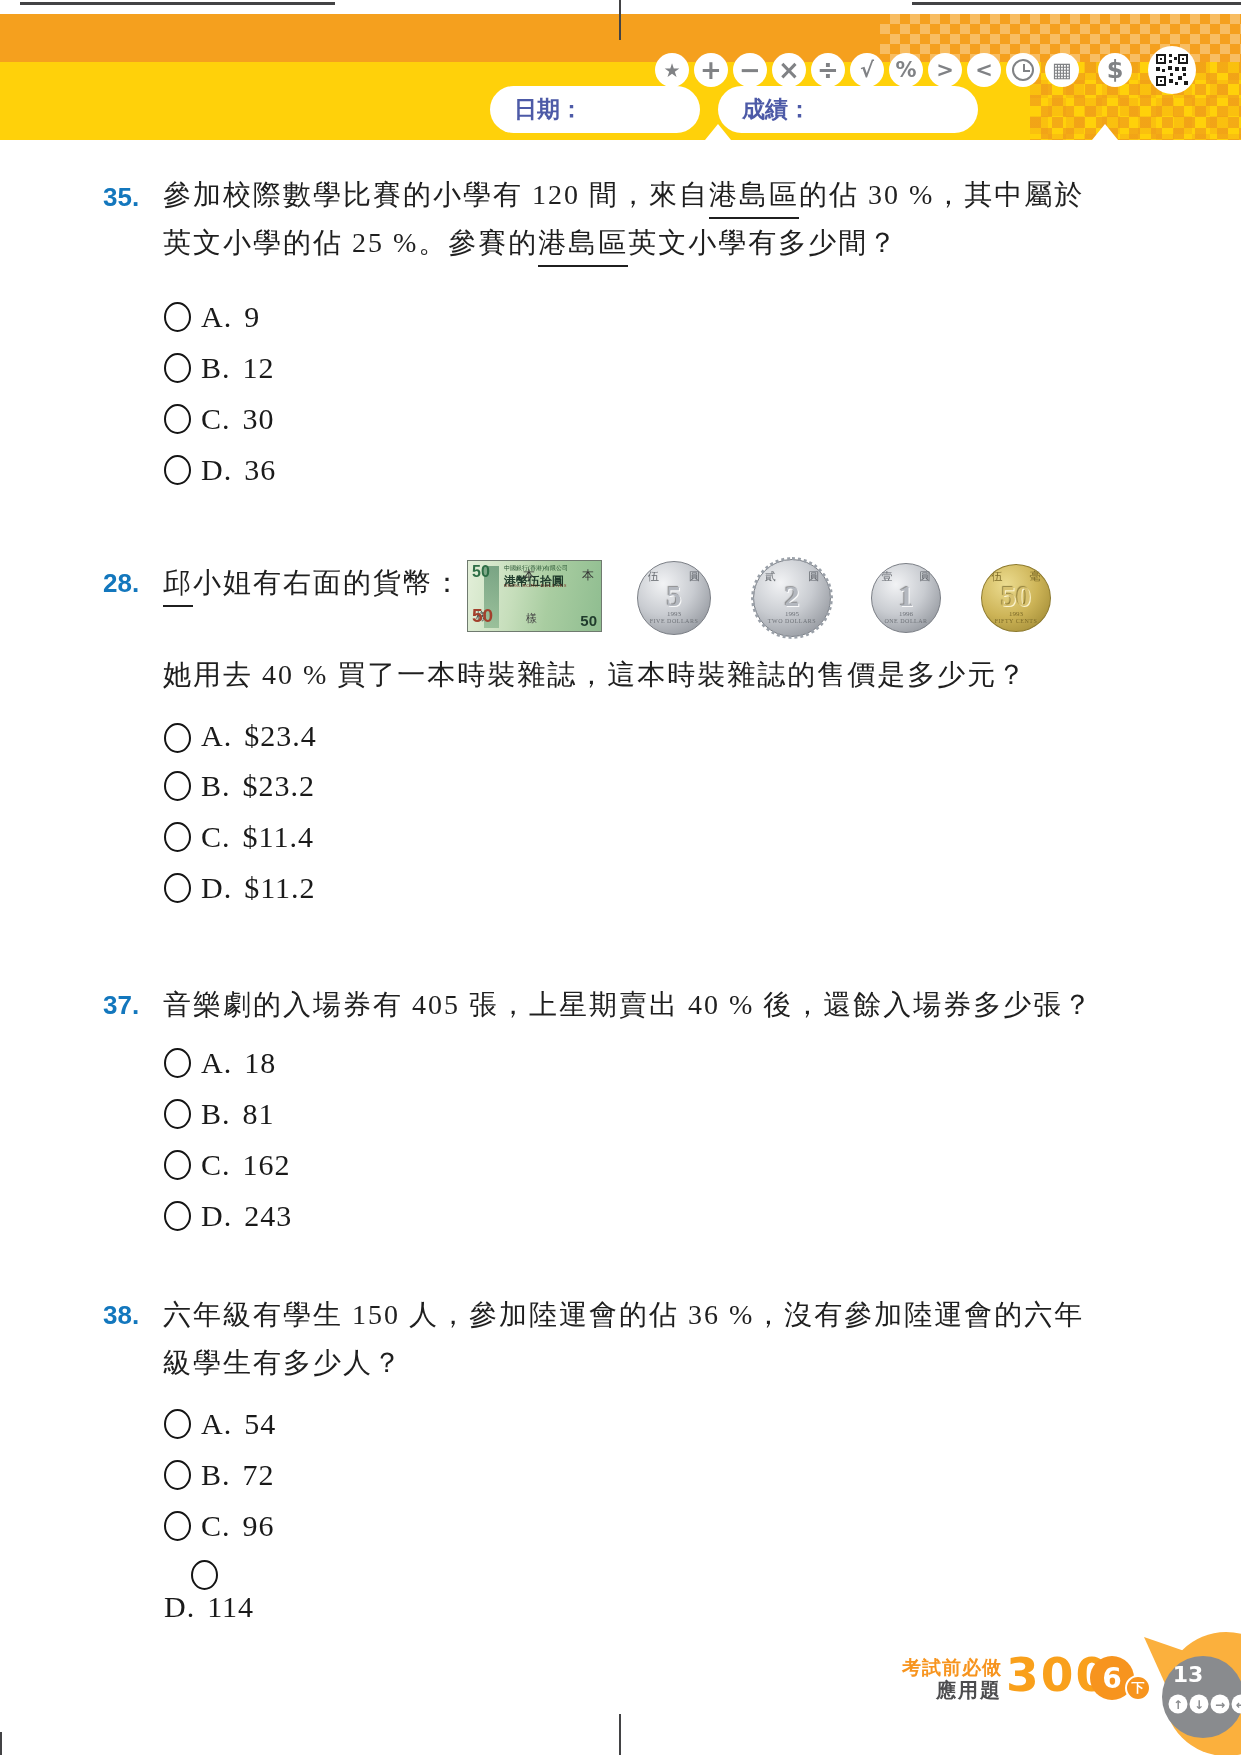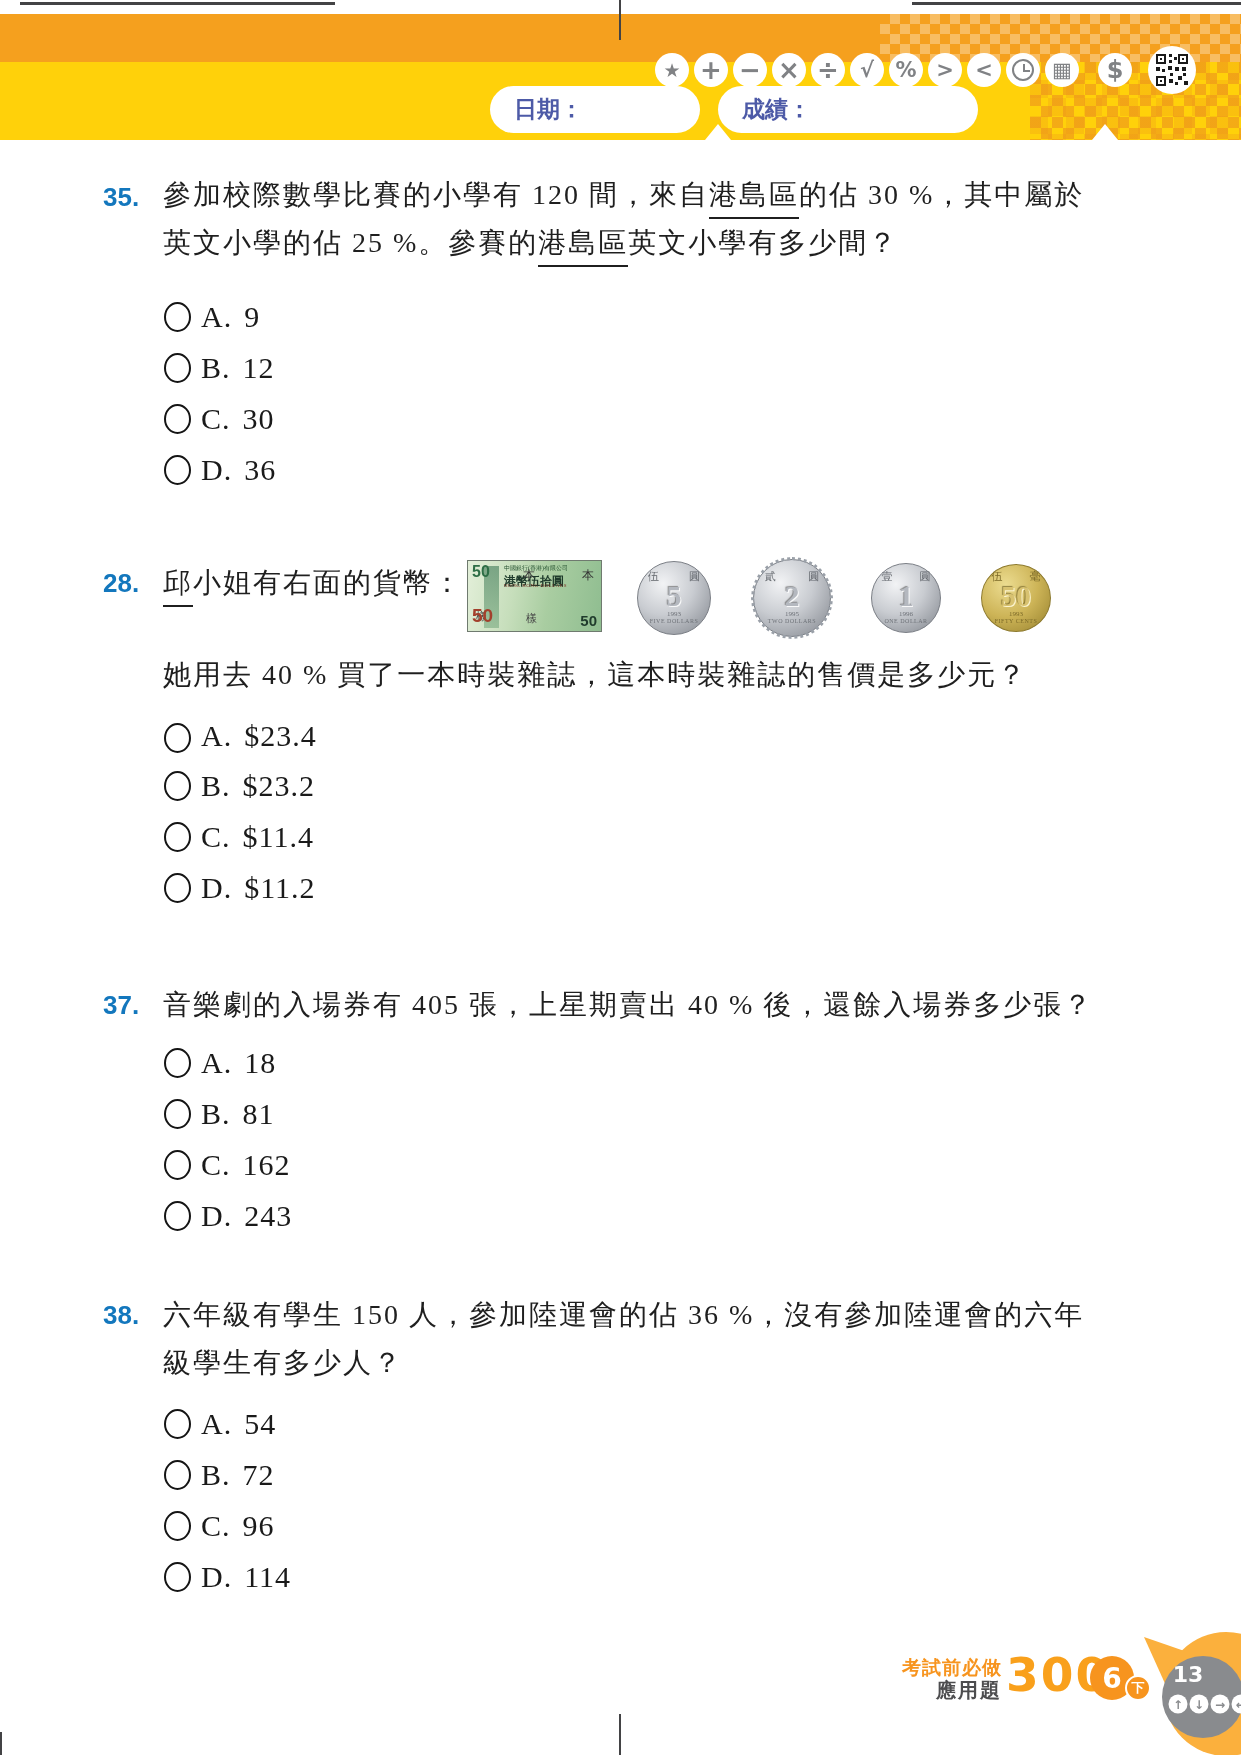--- a/index.html
+++ b/index.html
@@ -296,21 +296,21 @@
     <span class="opt-text"><span class="opt-letter">A.</span><span>54</span></span>
   </div>
 <div class="opt" style="top:1458px;">
     <span class="opt-circle"></span>
     <span class="opt-text"><span class="opt-letter">B.</span><span>72</span></span>
   </div>
 <div class="opt" style="top:1509px;">
     <span class="opt-circle"></span>
     <span class="opt-text"><span class="opt-letter">C.</span><span>96</span></span>
   </div>
-<div class="opt" style="top:1560px;">
+<div class="opt" style="top:1560px;flex-direction:column;">
     <span class="opt-circle"></span>
     <span class="opt-text"><span class="opt-letter">D.</span><span>114</span></span>
   </div>
 
 <div class="brand1">考試前必做</div>
 <div class="brand2">應用題</div>
 <div class="brand300">300</div>
 <div class="badge6">6</div>
 <div class="badge-sub">下</div>
 

